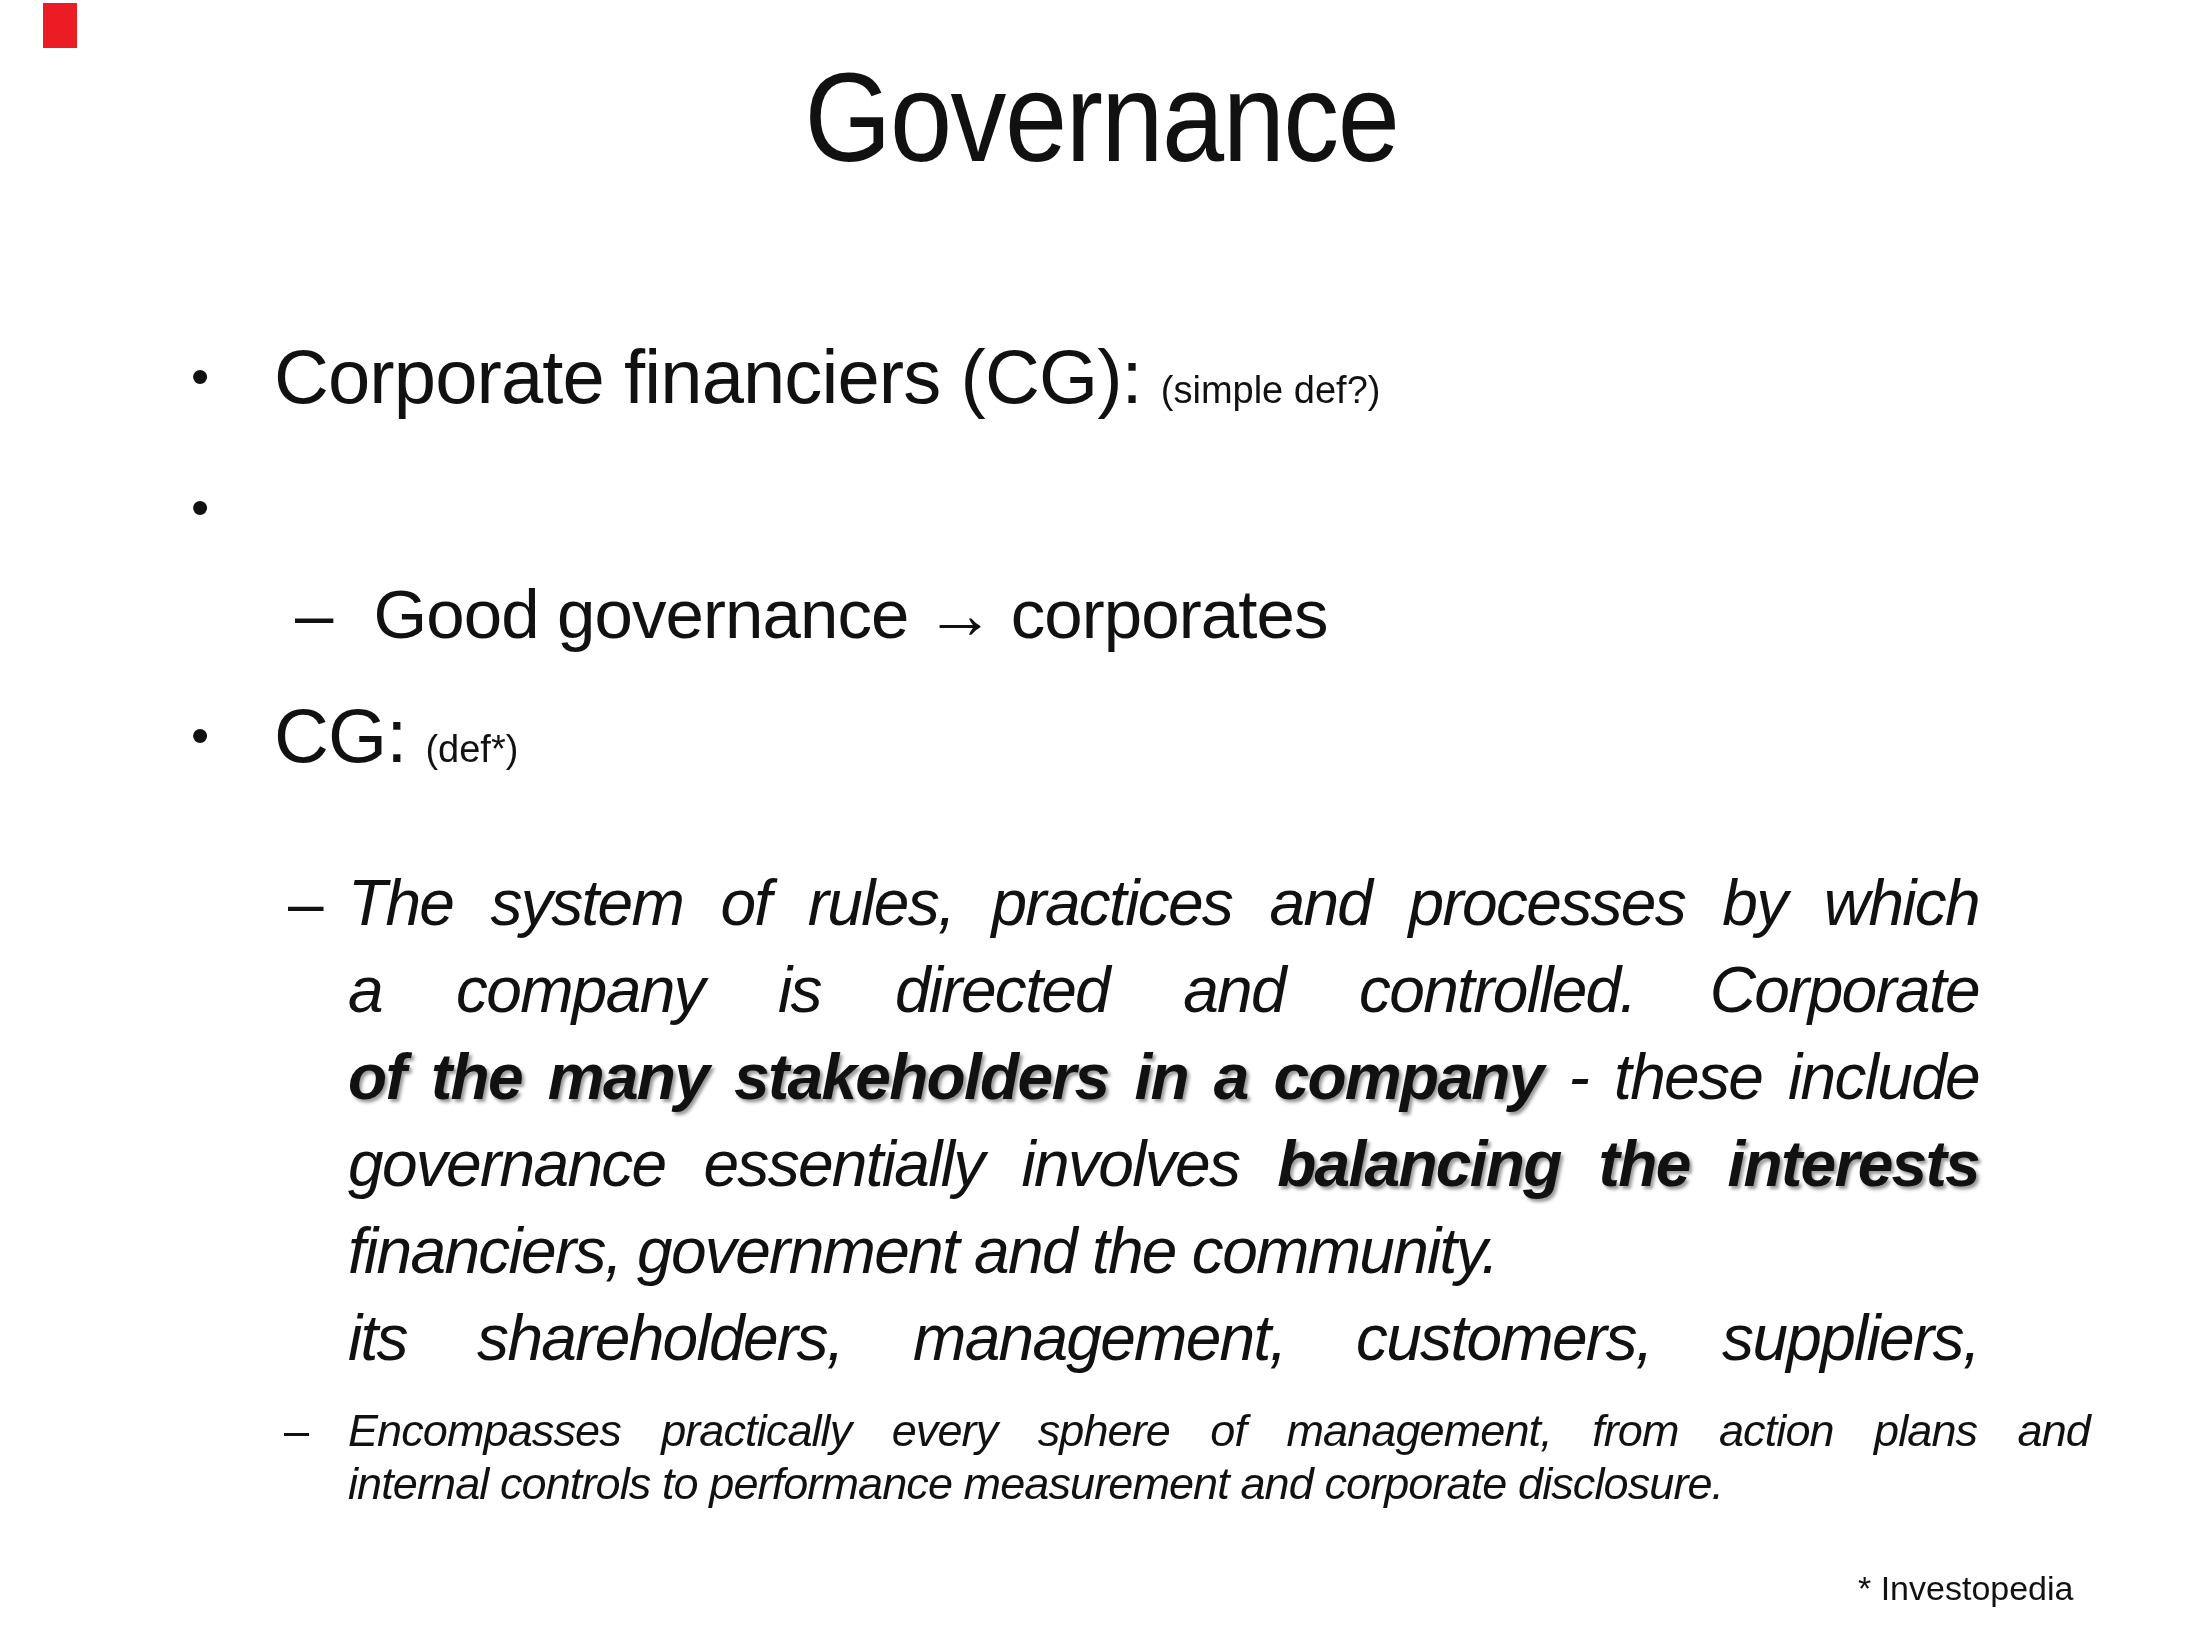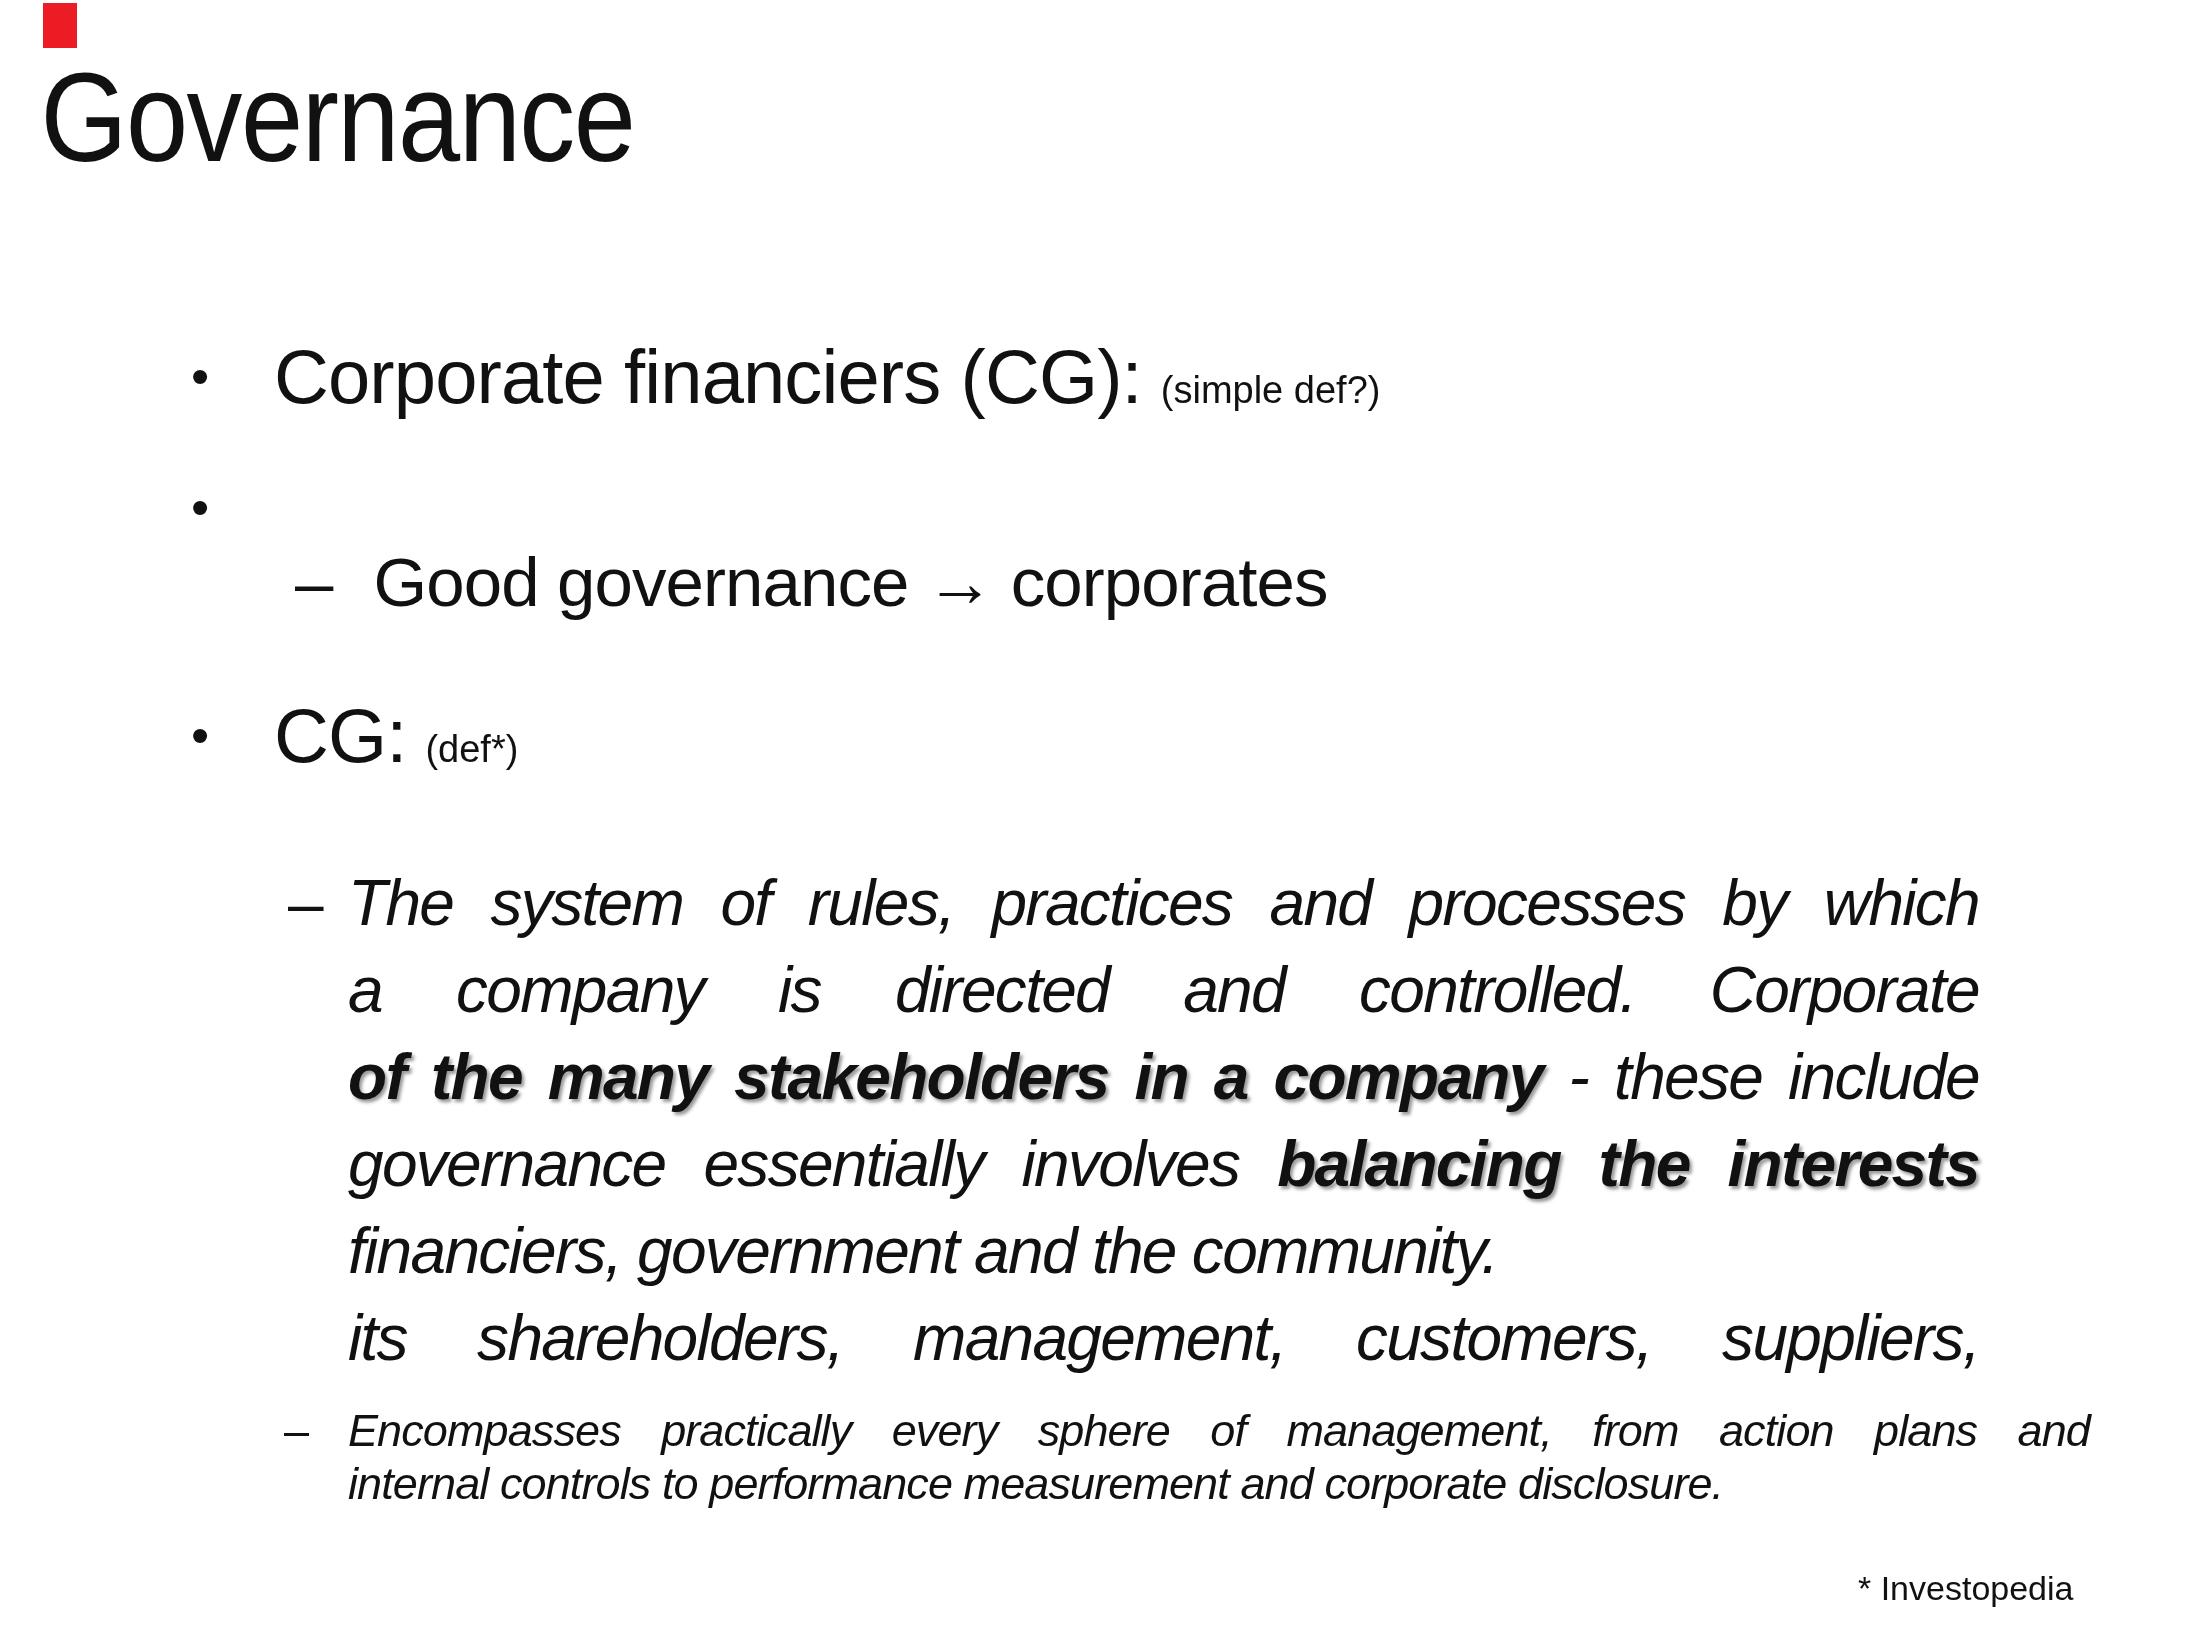--- a/index.html
+++ b/index.html
@@ -24,20 +24,21 @@
     width: 34px;
     height: 45px;
   }
 
   
   .title-wrap {
     position: absolute;
     left: 0;
     top: 54px;
     width: 2203px;
+    text-align: center;
     font-size: 127px;
     line-height: 127px;
     letter-spacing: -1.7px;
     white-space: nowrap;
   }
   .title-wrap .squeeze {
     display: inline-block;
     transform: scaleX(0.88);
     transform-origin: center;
   }
@@ -67,21 +68,21 @@
   }
 
   .row-1 { top: 329px; }
   .row-2 { top: 460px; }
   .row-3 { top: 688px; }
 
   
   .sub-row {
     position: absolute;
     left: 295px;
-    top: 540px;
+    top: 572px;
     width: 1807px;
     font-size: 69px;
     line-height: 86px;
     letter-spacing: -0.9px;
     white-space: nowrap;
   }
   .sub-row .dash-glyph { margin-right: 41px; }
   .sub-row .arrow-glyph { margin: 0 17px; font-weight: bold; }
 
   

